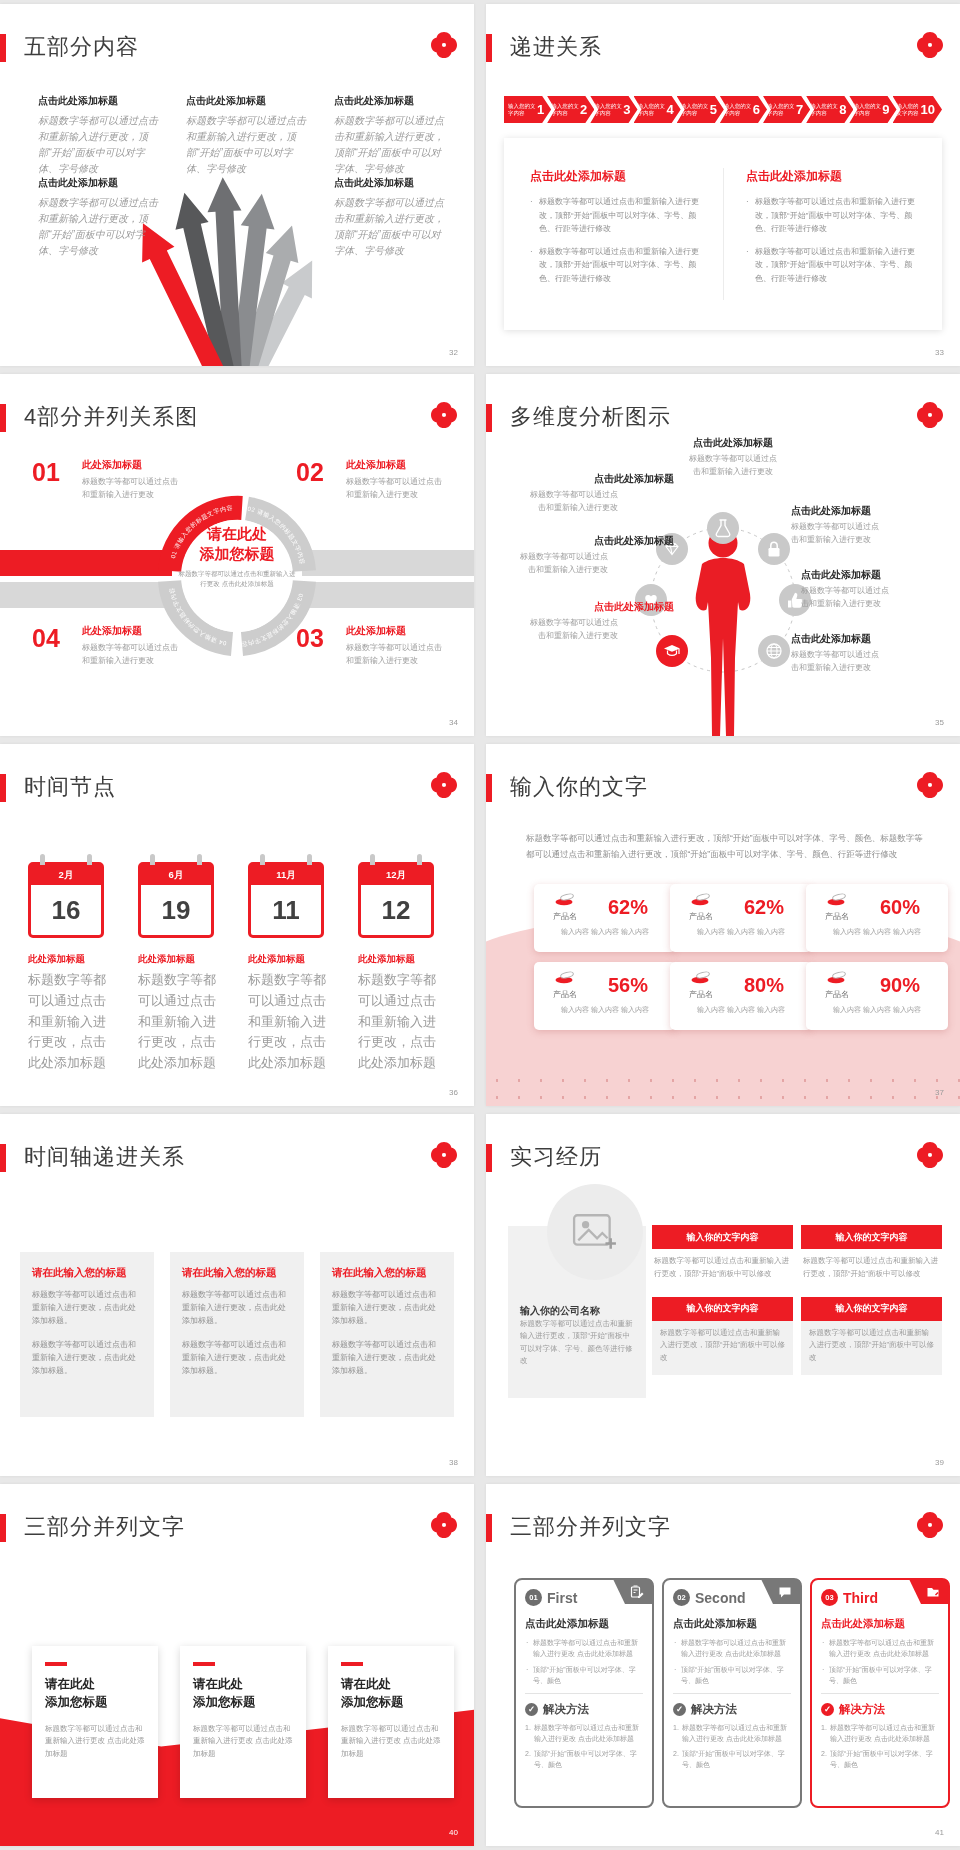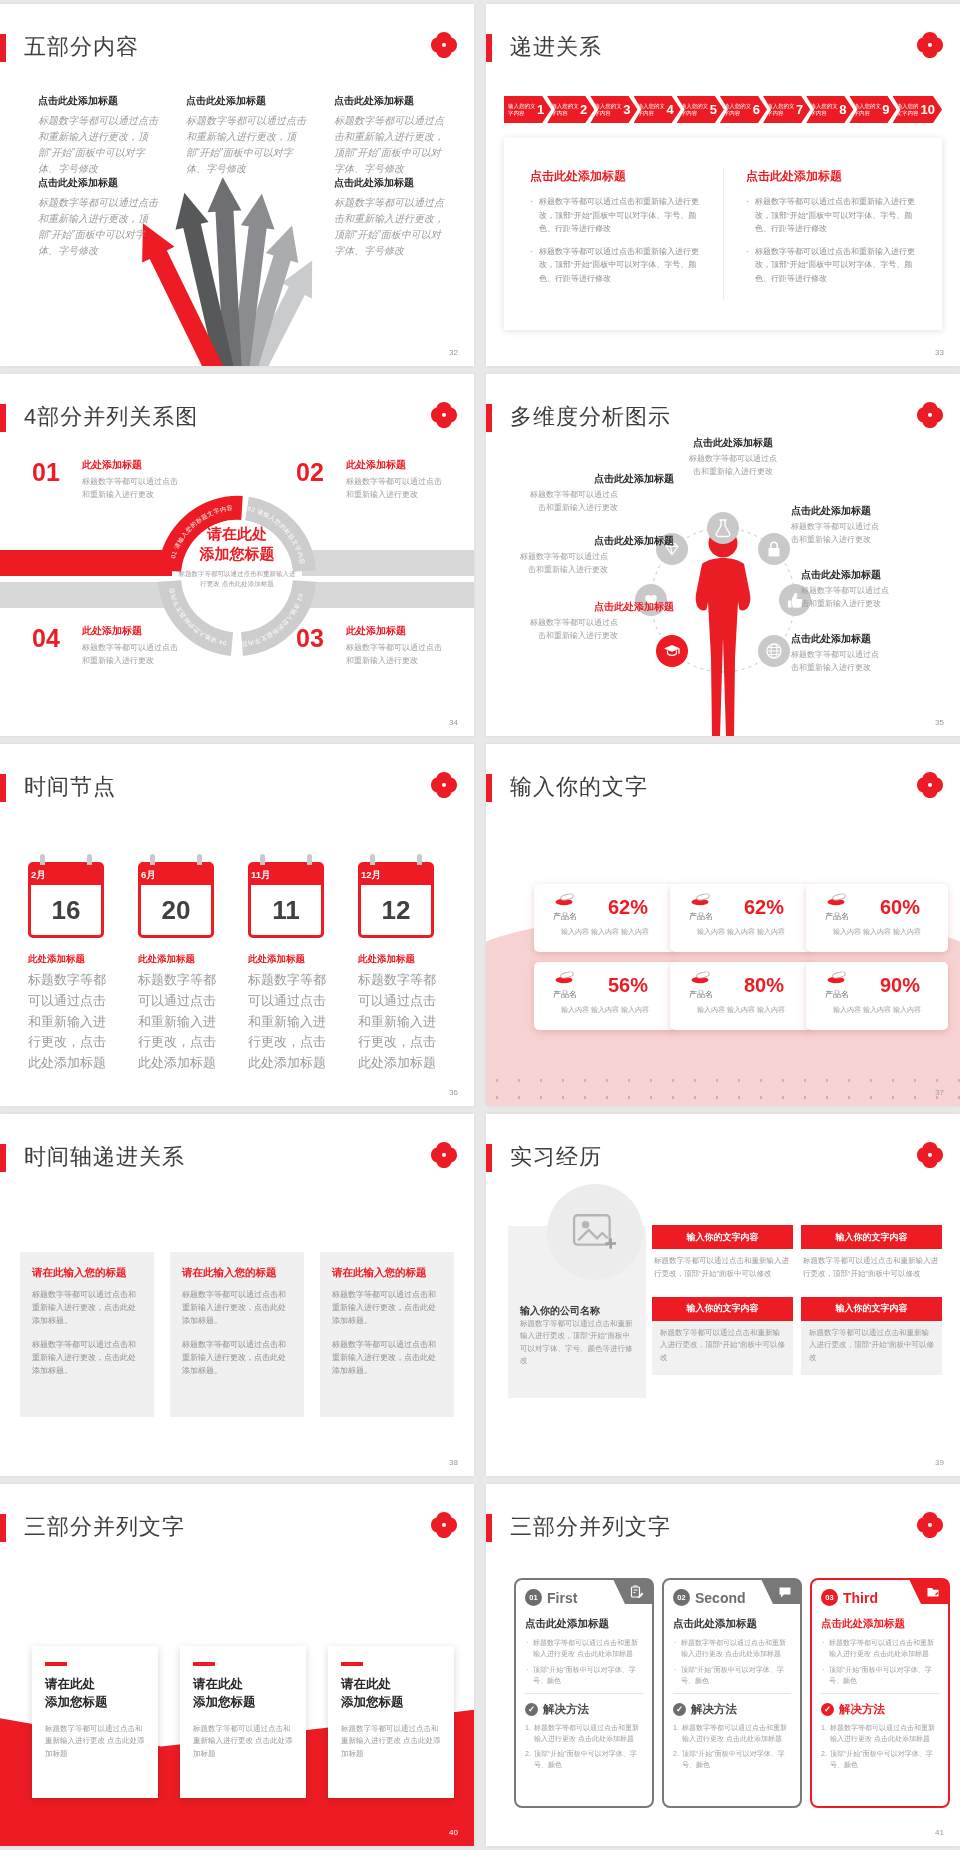--- a/index.html
+++ b/index.html
@@ -68,21 +68,21 @@
   .s35-blocks > div:nth-of-type(5) { left:305px; top:130px; width:160px; }
   .s35-blocks > div:nth-of-type(6) { left:315px; top:194px; width:155px; }
   .s35-blocks > div:nth-of-type(7) { left:305px; top:258px; width:165px; }
   .s35-orbit { position:absolute; left:145px; top:118px; width:184px; height:244px; }
 
   
   .s36-row { position:absolute; left:28px; top:118px; display:flex; gap:24px; }
   .s36-col { width:86px; }
   .cal { width:76px; border:3px solid #ed1c24; border-radius:5px; position:relative; background:#fff; }
   .cal-top { background:#ed1c24; height:20px; color:#fff; font-size:9.5px; font-weight:bold;
-             line-height:20px; position:relative; }
+             text-align:center; line-height:20px; position:relative; }
   .pin { position:absolute; top:-11px; width:5px; height:15px; background:#c9c9c9; border-radius:2.5px; }
   .pin.l { left:9px; } .pin.r { right:9px; }
   .cal-day { height:50px; font-size:26px; font-weight:bold; color:#414141; text-align:center; line-height:50px; }
   .s36-col .h { margin-top:15px; font-size:9.5px; font-weight:bold; color:#ed1c24; }
   .s36-col .p { margin-top:5px; font-size:13px; color:#9b9b9b; line-height:1.6;font-family:Liberation Mono, monospace; }
 
   
   .s37-intro { position:absolute; left:40px; top:86px; width:402px; font-size:8.5px; color:#8f8f8f; line-height:1.9; }
   .s37-pink { position:absolute; left:-30px; top:168px; width:534px; height:200px; background:#f7d2d2;
               border-radius:55% 55% 0 0 / 60px 60px 0 0; }
@@ -499,21 +499,21 @@
           </div>
           <div class="h">此处添加标题</div>
           <div class="p">标题数字等都可以通过点击和重新输入进行更改，点击此处添加标题</div>
         </div>
 
         <div class="s36-col">
           <div class="cal">
             <span class="pin l"></span>
             <span class="pin r"></span>
             <div class="cal-top">6月</div>
-            <div class="cal-day">20</div>
+            <div class="cal-day">19</div>
           </div>
           <div class="h">此处添加标题</div>
           <div class="p">标题数字等都可以通过点击和重新输入进行更改，点击此处添加标题</div>
         </div>
 
         <div class="s36-col">
           <div class="cal">
             <span class="pin l"></span>
             <span class="pin r"></span>
             <div class="cal-top">11月</div>
@@ -541,20 +541,21 @@
     <div class="accent-bar"></div>
     <div class="sl-title">输入你的文字</div>
     <svg class="logo" viewBox="-14 -14 28 28">
         <g fill="#ed1c24">
       <path d="M0,-13 C4.5,-13 7.5,-10 7.5,-6.2 7.5,-2.8 4,-0.6 0,-2 -4,-0.6 -7.5,-2.8 -7.5,-6.2 -7.5,-10 -4.5,-13 0,-13 Z"></path>
       <path transform="rotate(90)" d="M0,-13 C4.5,-13 7.5,-10 7.5,-6.2 7.5,-2.8 4,-0.6 0,-2 -4,-0.6 -7.5,-2.8 -7.5,-6.2 -7.5,-10 -4.5,-13 0,-13 Z"></path>
       <path transform="rotate(180)" d="M0,-13 C4.5,-13 7.5,-10 7.5,-6.2 7.5,-2.8 4,-0.6 0,-2 -4,-0.6 -7.5,-2.8 -7.5,-6.2 -7.5,-10 -4.5,-13 0,-13 Z"></path>
       <path transform="rotate(270)" d="M0,-13 C4.5,-13 7.5,-10 7.5,-6.2 7.5,-2.8 4,-0.6 0,-2 -4,-0.6 -7.5,-2.8 -7.5,-6.2 -7.5,-10 -4.5,-13 0,-13 Z"></path>
         </g>
       </svg>
+    <div class="s37-intro">标题数字等都可以通过点击和重新输入进行更改，顶部“开始”面板中可以对字体、字号、颜色、标题数字等都可以通过点击和重新输入进行更改，顶部“开始”面板中可以对字体、字号、颜色、行距等进行修改</div>
     <div class="s37-pink"></div>
     <div class="s37-dots"></div>
     <div class="s37-cards">
 
         <div class="s37-card">
           <div class="row">
             <div class="ic">
               <svg width="20" height="14" viewBox="0 0 20 14">
                 <ellipse cx="9" cy="10" rx="8.5" ry="3.2" fill="#ed1c24"></ellipse>
                 <g transform="rotate(-14 12 5)">

